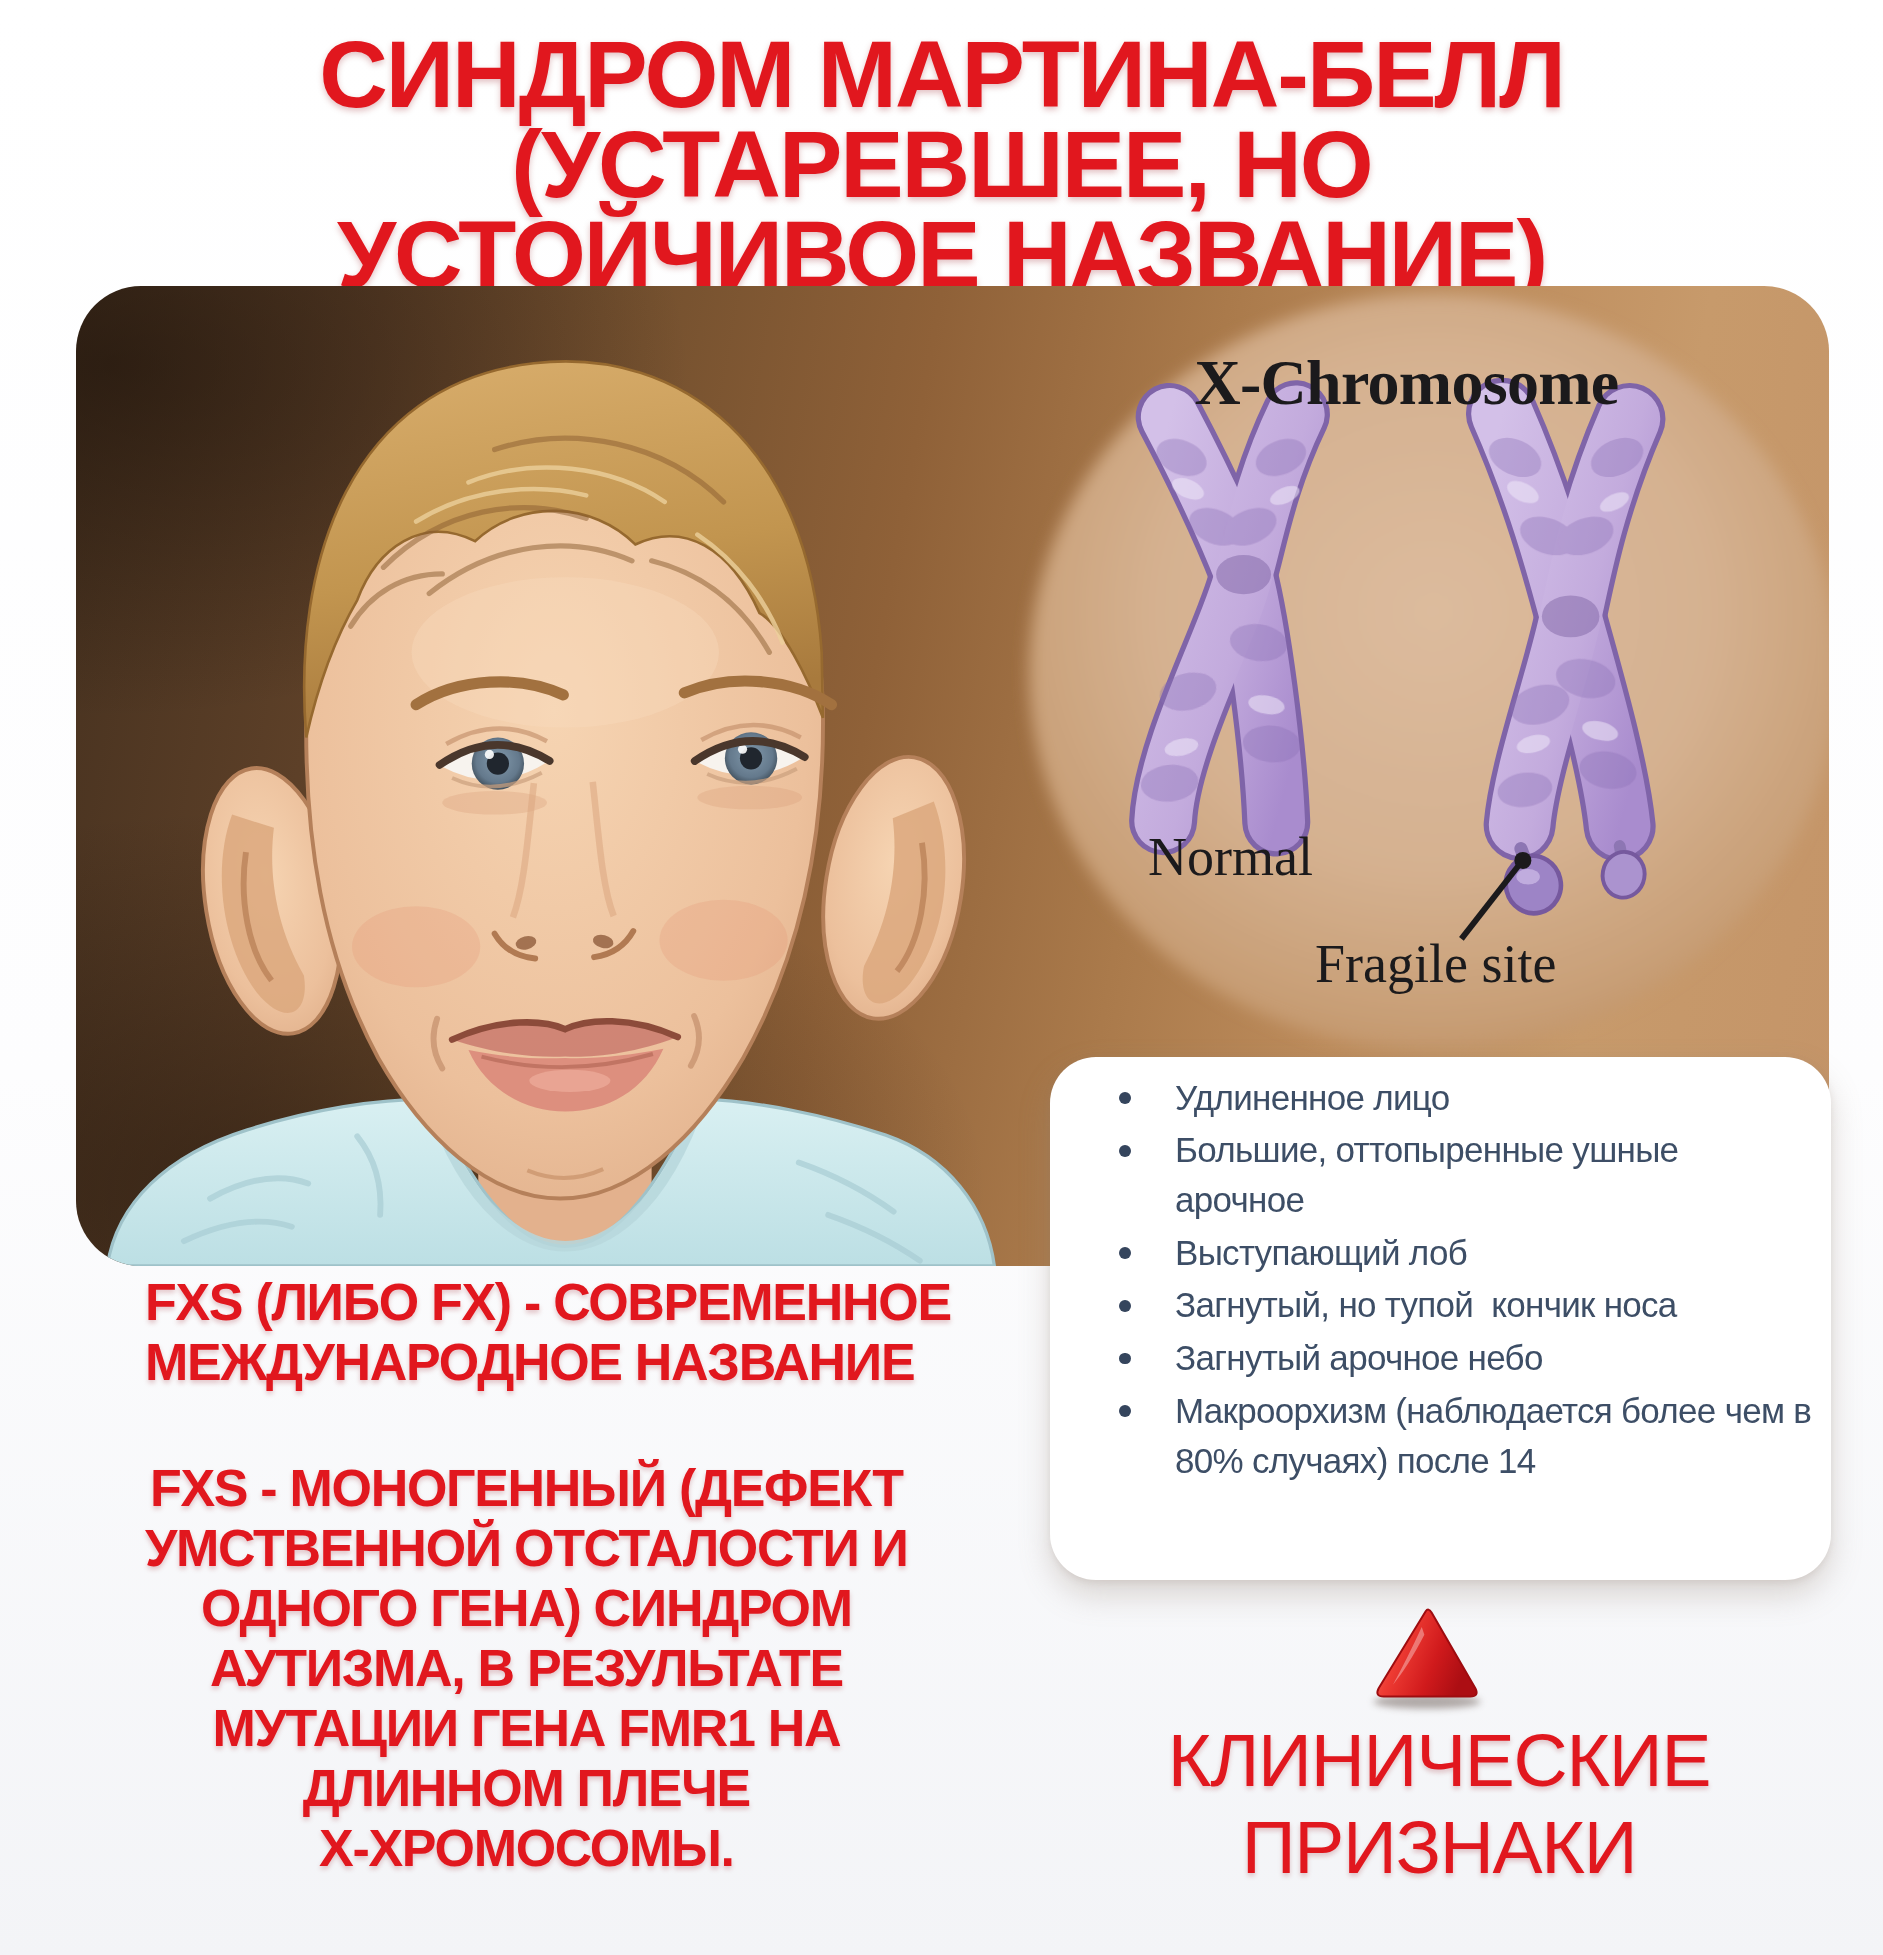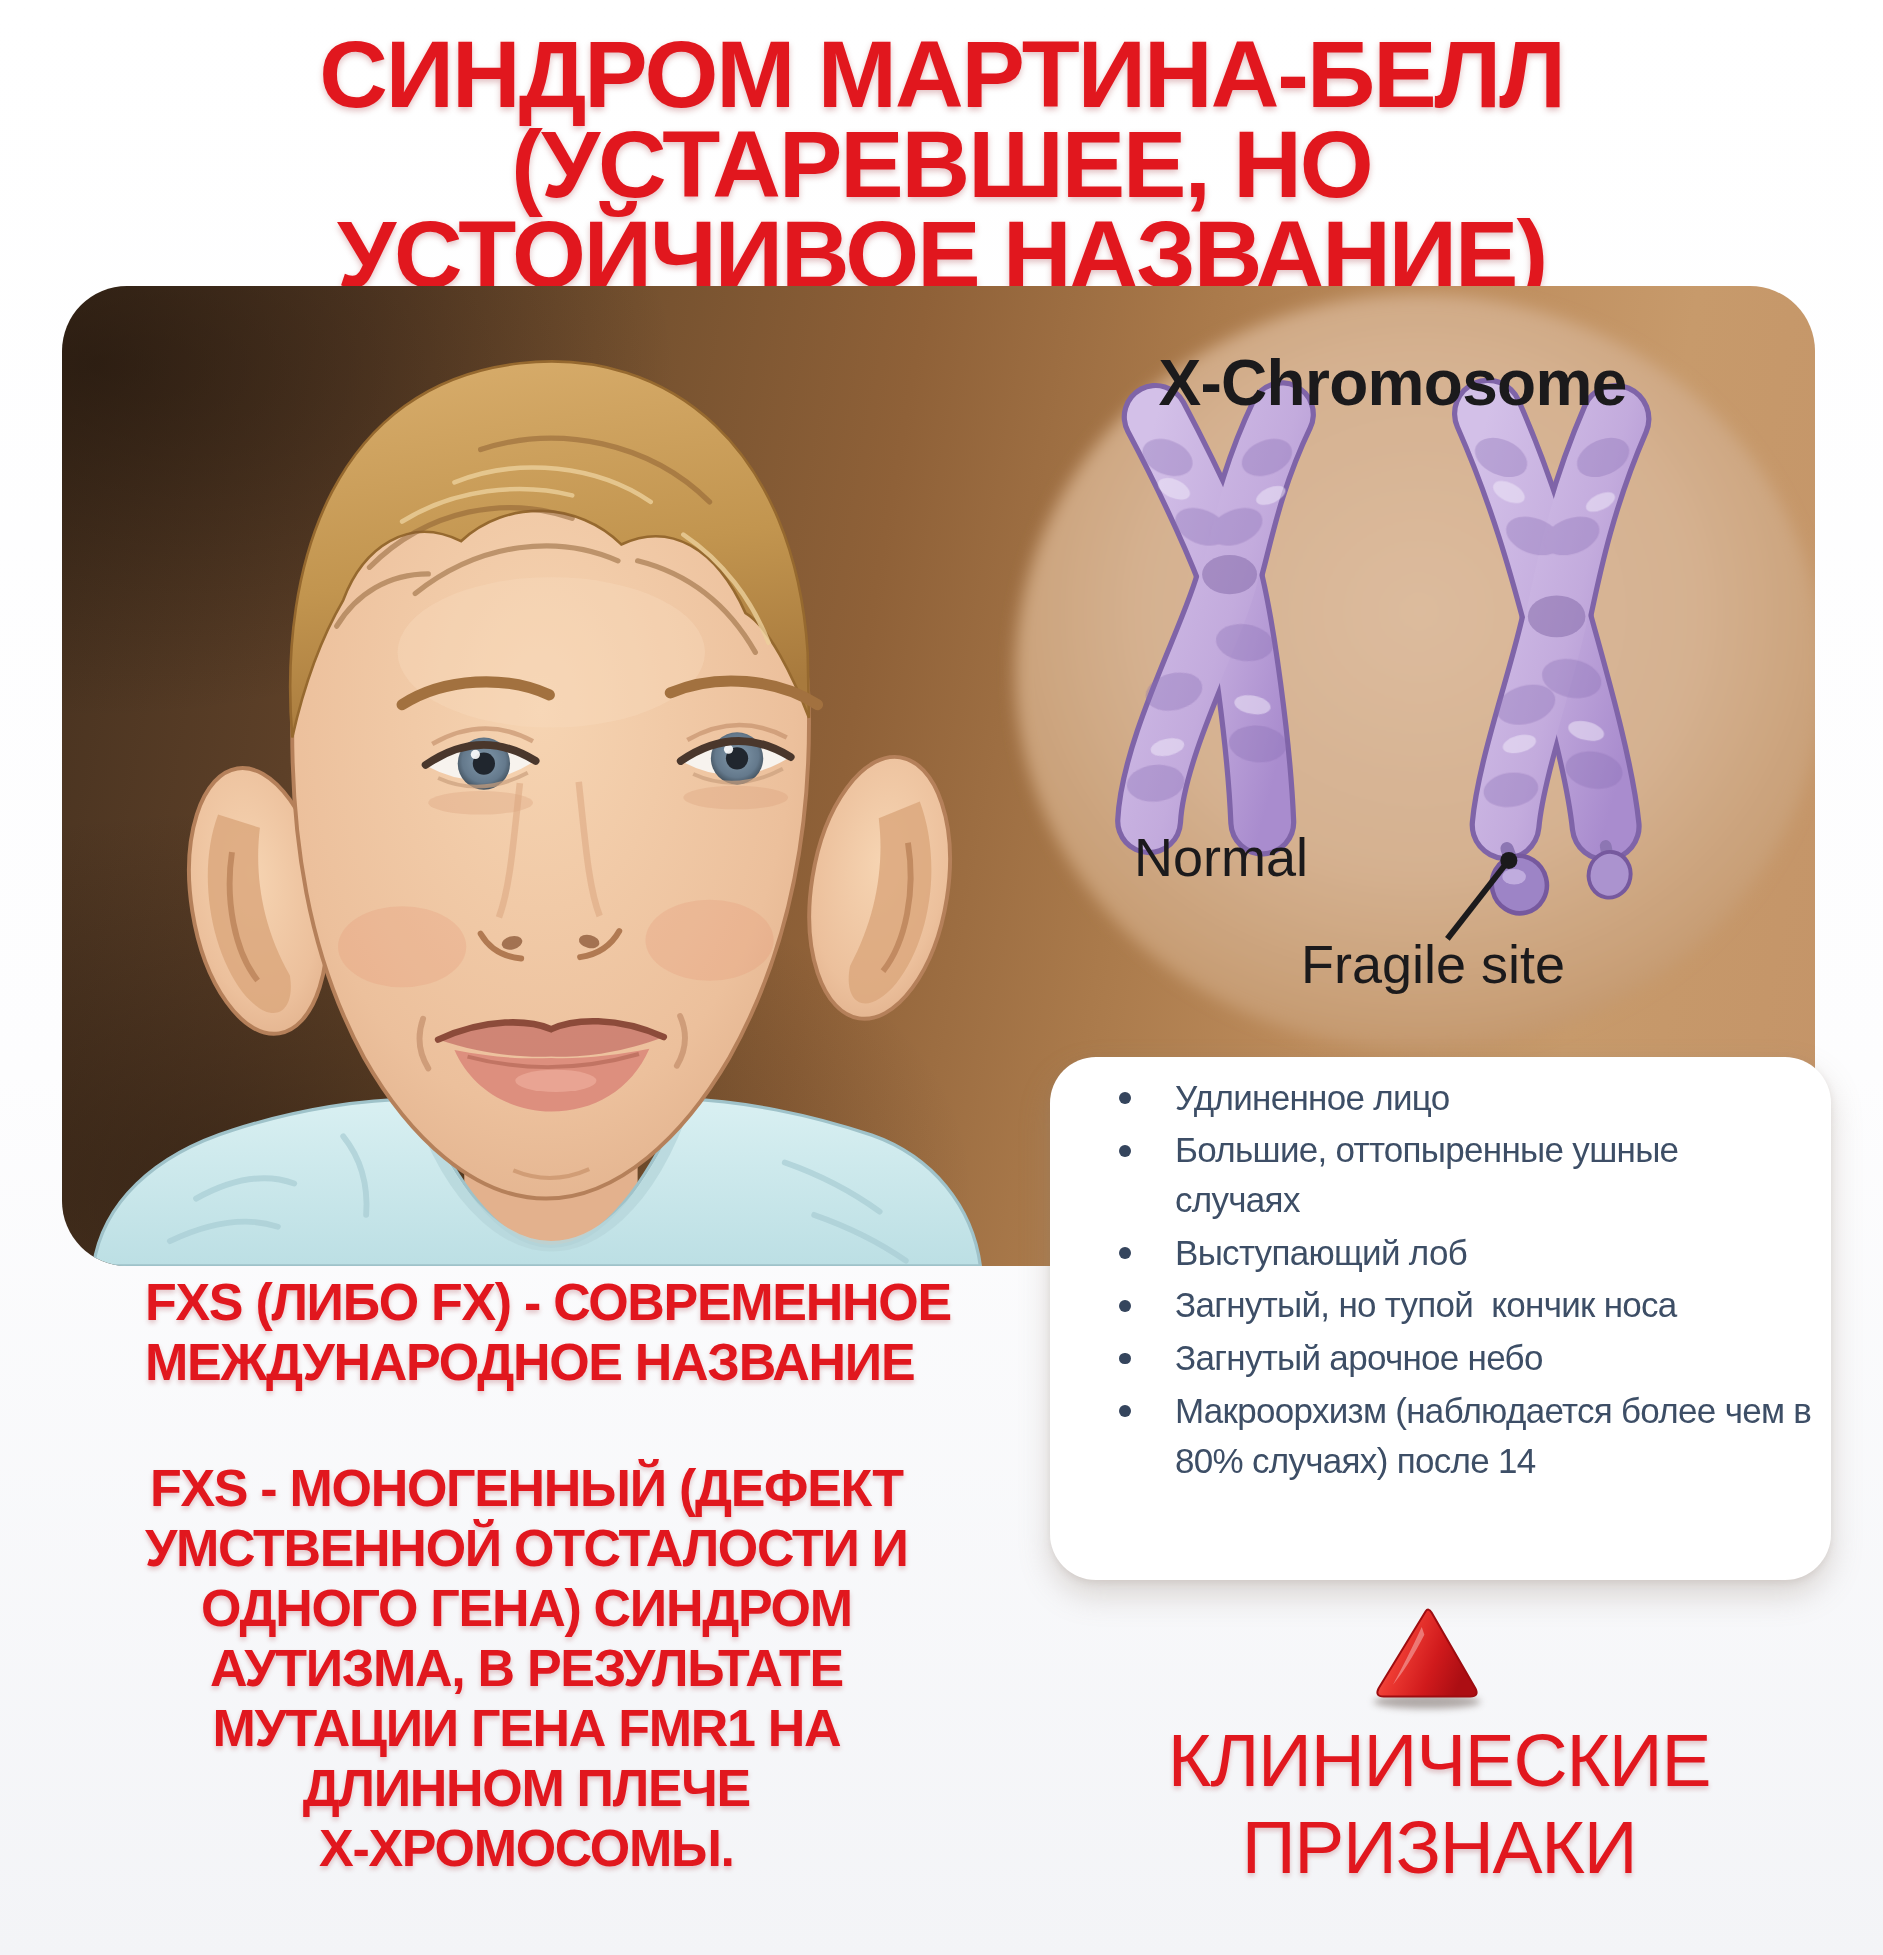--- a/index.html
+++ b/index.html
@@ -12,26 +12,27 @@
 
   
   .title-block{
     position:absolute;left:0;top:29px;width:1883px;text-align:center;
     font-weight:bold;font-size:95px;line-height:90px;letter-spacing:-2px;
     color:#e1171e;text-shadow:0 3.3px 5.9px rgba(140,5,12,.25);
   }
 
   
   .photo{
-    position:absolute;left:62px;top:286px;width:1753px;height:980px;
+    position:absolute;left:76px;top:286px;width:1753px;height:980px;
     border-radius:65px;overflow:hidden;
     background:
       radial-gradient(60% 55% at 10% 92%, rgba(28,17,9,.5), rgba(28,17,9,0) 70%),
       radial-gradient(55% 60% at 2% 8%, rgba(22,13,7,.55), rgba(22,13,7,0) 60%),
       linear-gradient(100deg,#46311f 0%,#5d4028 16%,#75512f 30%,#8f6138 45%,#aa7a4b 60%,#bd8c5c 72%,#c79a6b 85%,#c49468 100%);
+    font-family: Liberation Serif, serif;
   }
   .photo svg{position:absolute;left:0;top:0;}
 
   .inset-title{
     position:absolute;left:925px;top:60px;width:811px;text-align:center;
     font-size:64px;font-weight:600;color:#1b1a1c;letter-spacing:-0.7px;
   }
   .label-normal{
     position:absolute;left:1072px;top:540px;
     font-size:54px;font-weight:500;color:#1b1a1c;text-align:right;
@@ -306,21 +307,21 @@
 
   <div class="panel">
     <ul>
         <li>
           <span class="dot"></span>
           <div class="li-ln">Удлиненное лицо</div>
         </li>
         <li>
           <span class="dot"></span>
           <div class="li-ln">Большие, оттопыренные ушные</div>
-          <div class="li-ln">случаях</div>
+          <div class="li-ln">арочное</div>
         </li>
         <li>
           <span class="dot"></span>
           <div class="li-ln">Выступающий лоб</div>
         </li>
         <li>
           <span class="dot"></span>
           <div class="li-ln">Загнутый, но тупой  кончик носа</div>
         </li>
         <li>

